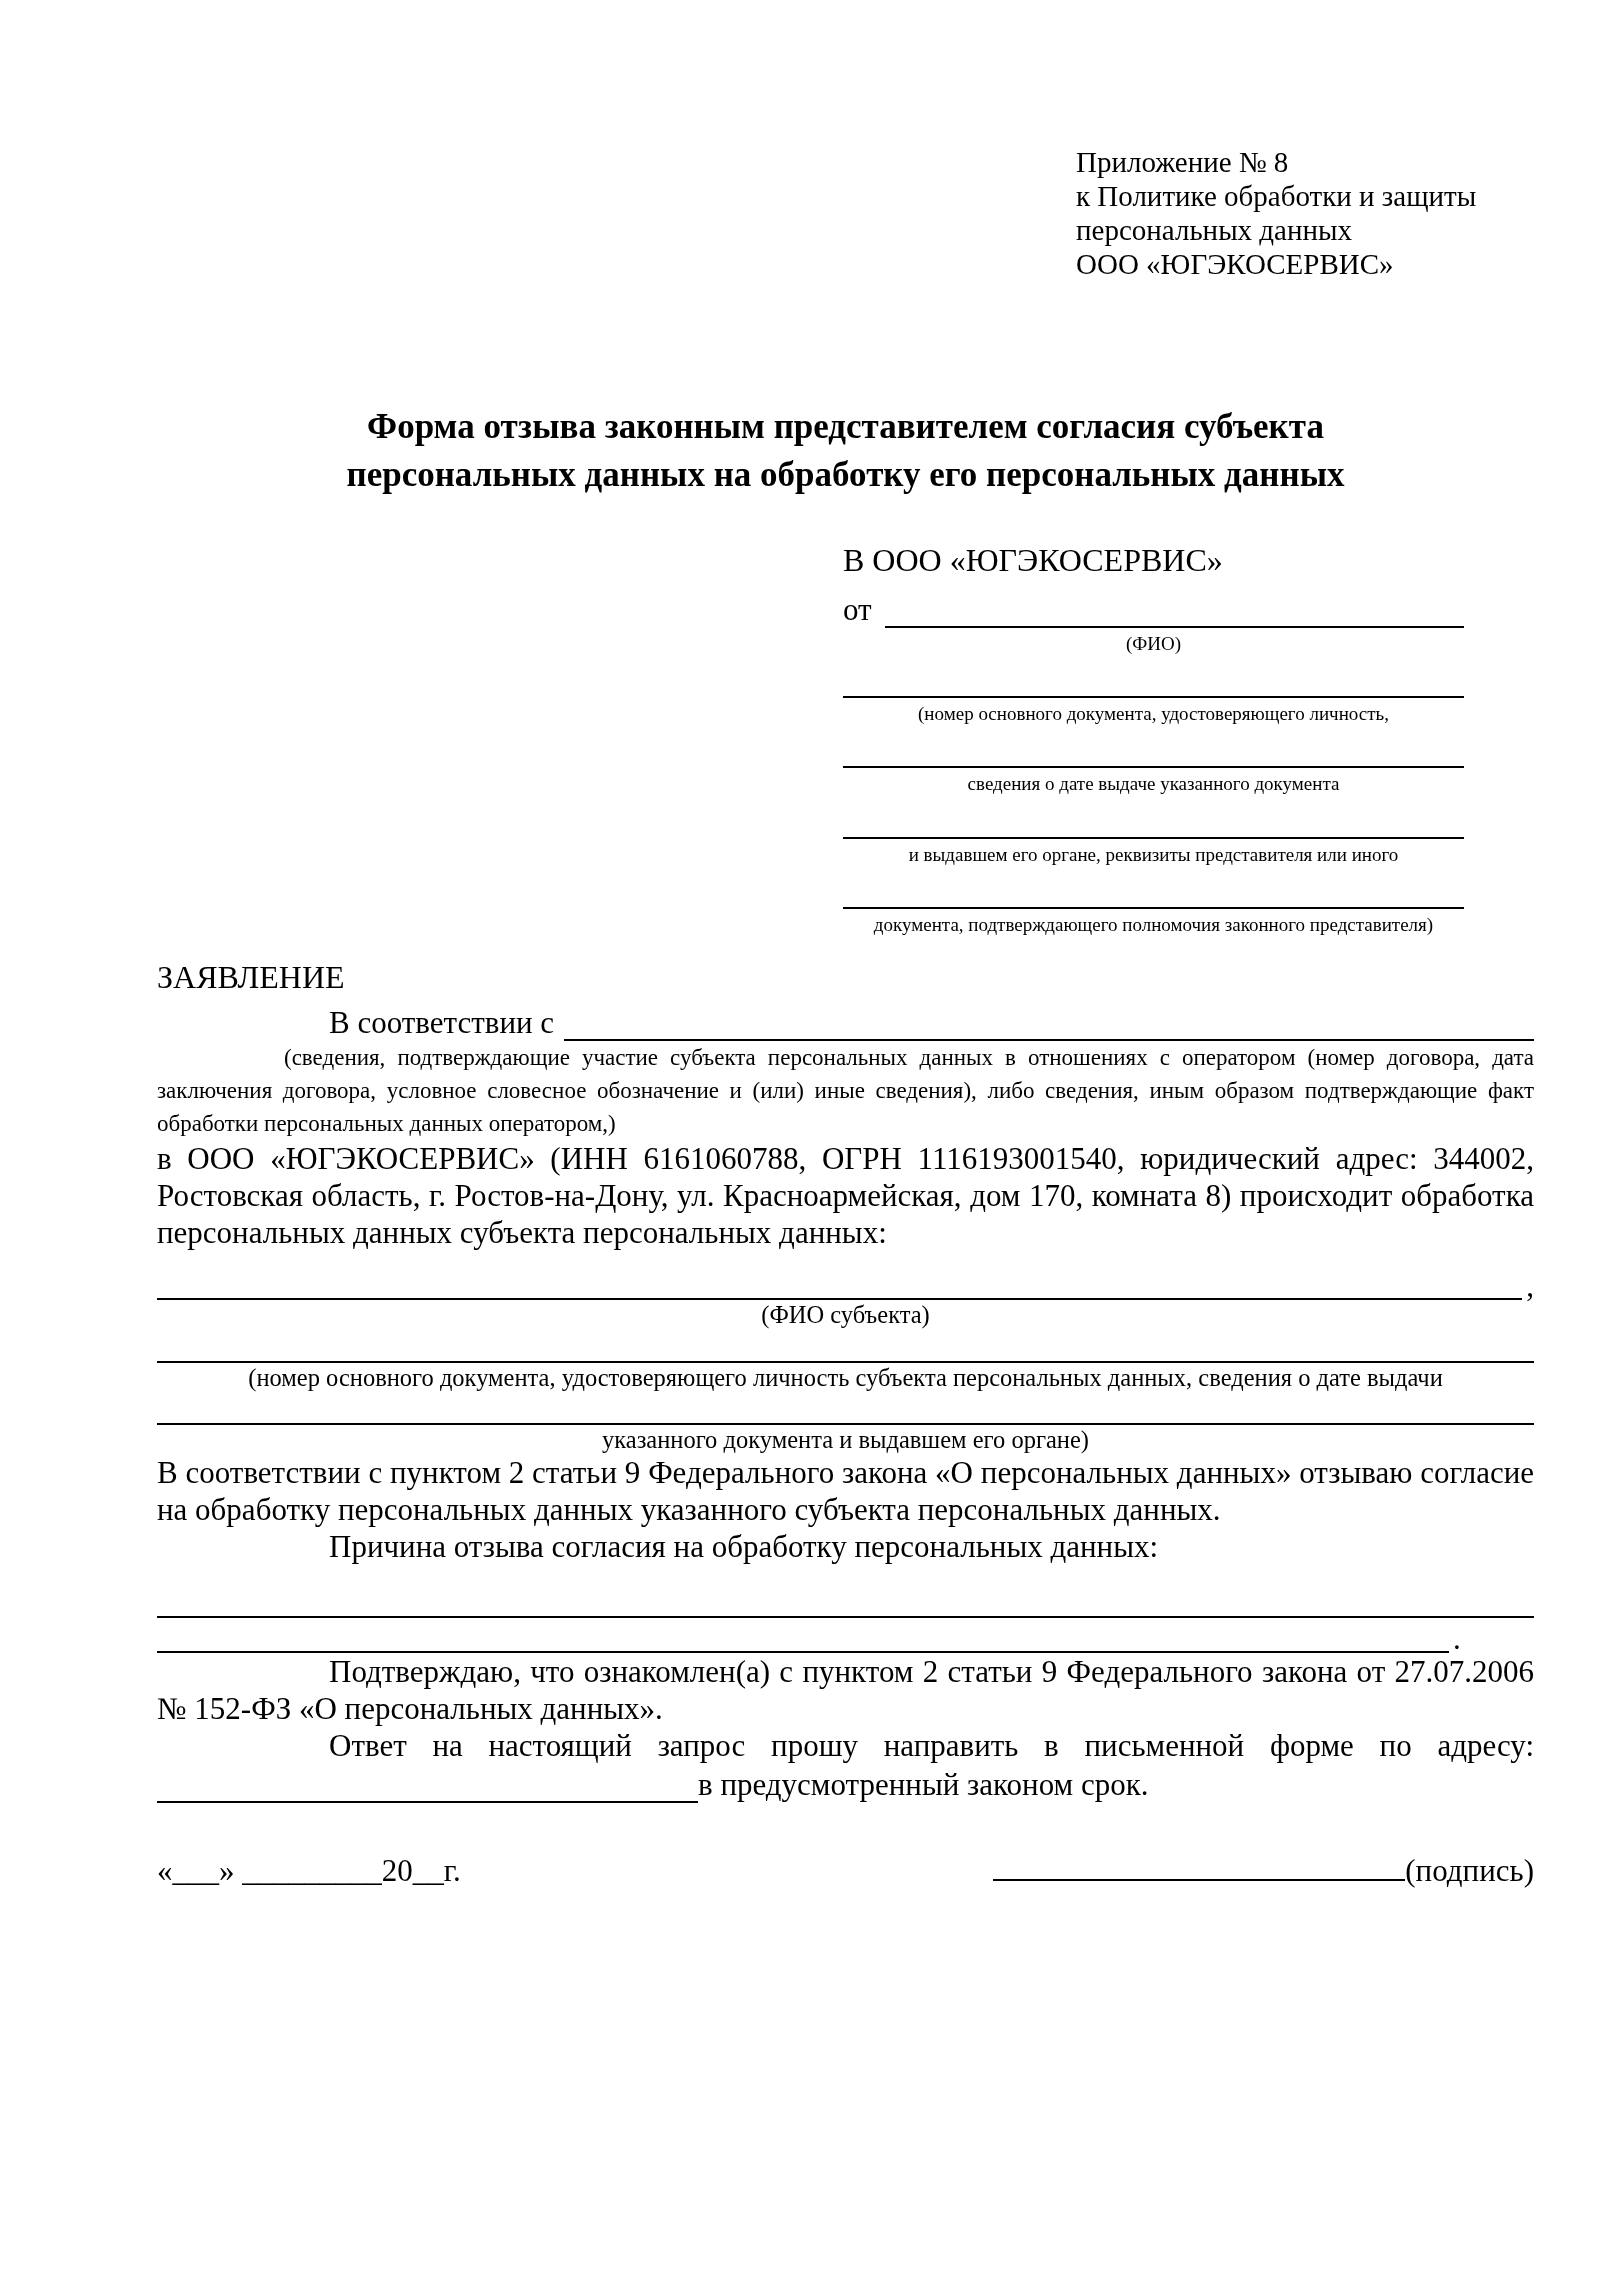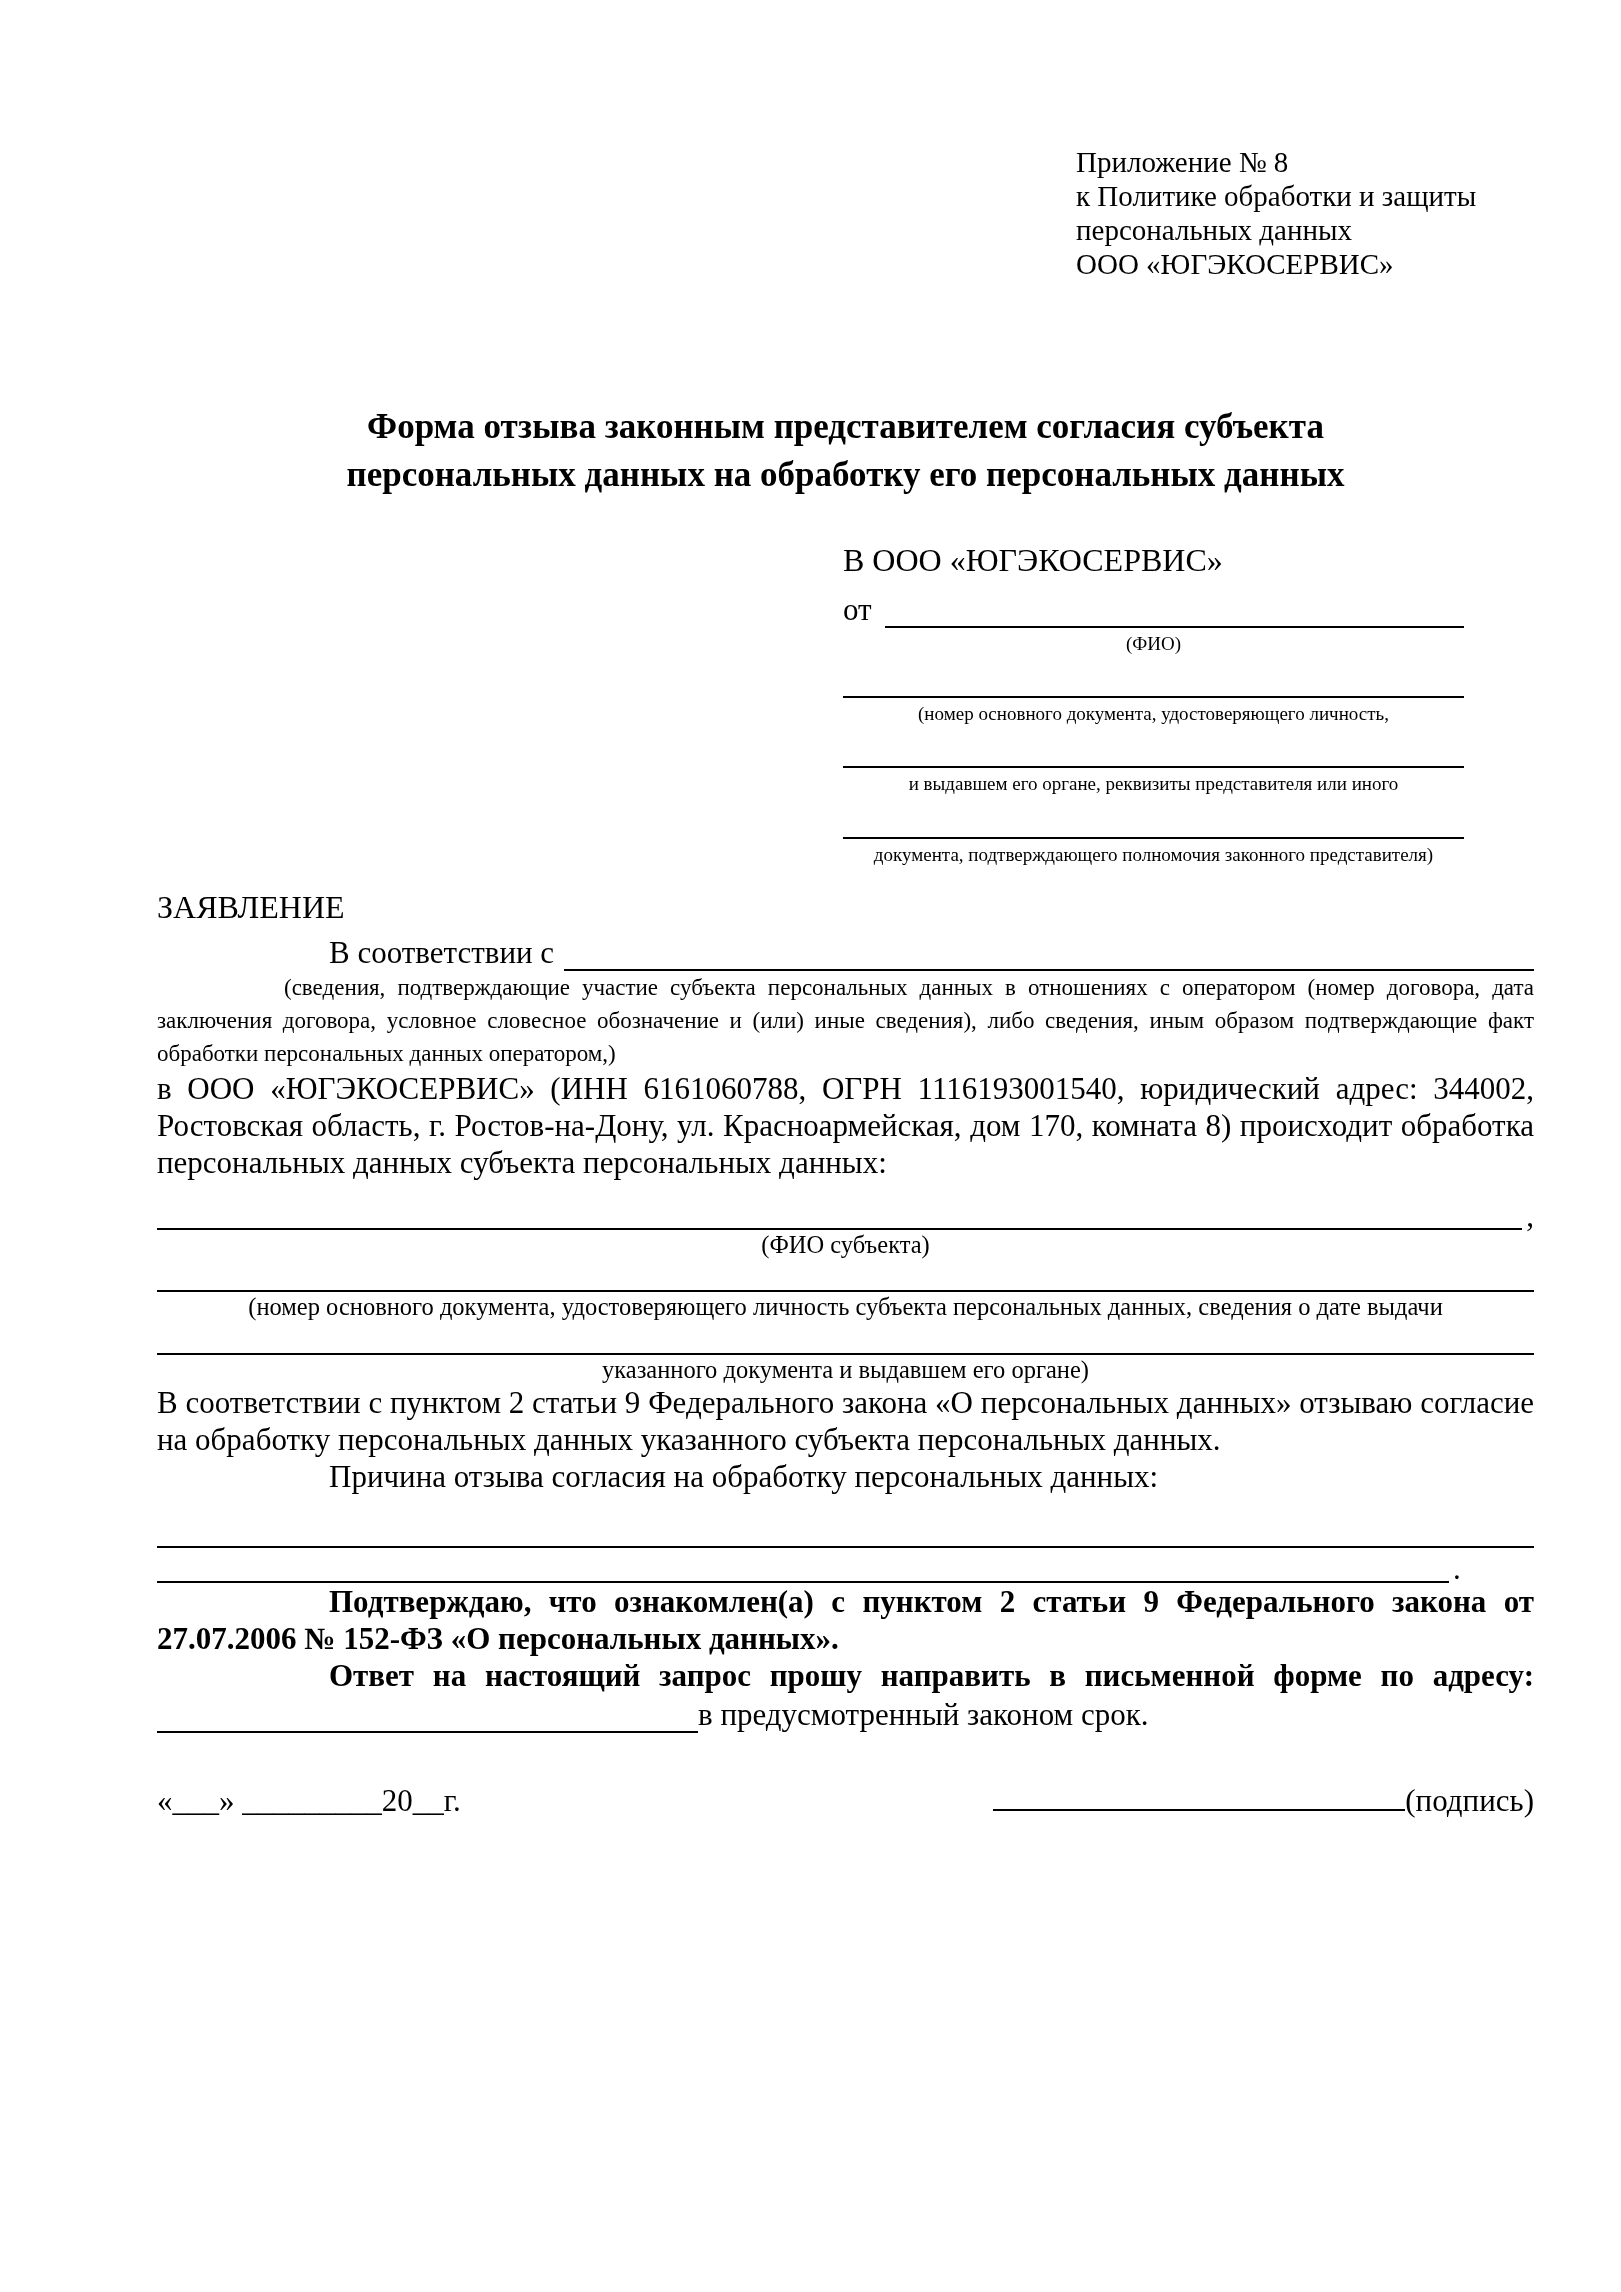--- a/index.html
+++ b/index.html
@@ -28,21 +28,21 @@
   .cap { font-size:19px; line-height:31px; text-align:center; white-space:nowrap; margin:0 -47px; }
   .blank-group { margin-top:15.7px; }
   .blank-group .bl { height:23.5px; }
 
   
   .heading { margin-top:19.6px; text-align:left; font-size:32px; }
   .acc-row { display:flex; align-items:flex-end; padding-left:172px; height:43px; margin-top:2px; }
   .acc-row .uline { flex:1 1 auto; margin-left:9.8px; height:37px; }
   .small-note { font-size:23px; line-height:33px; text-align:justify; text-indent:127px; }
   .para { text-align:justify; }
-  .indent { text-indent:172px;font-weight:bold; }
+  .indent { text-indent:172px; }
   .subject-row { display:flex; align-items:flex-end; margin-top:21.6px; height:27.4px; }
   .subject-row .uline { flex:1 1 auto; height:25.5px; }
   .tail { margin-left:3.9px; line-height:29px; }
   .cap-sm { font-size:24.5px; line-height:29px; text-align:center; }
   .blank-wide { margin-top:9.8px; }
   .blank-wide .bl { height:23.5px; }
   .reason-row { display:flex; align-items:flex-start; padding-left:172px; height:43px;flex-direction:column; }
   .reason-row .uline { flex:1 1 auto; margin-left:7.8px; height:35px; }
   .blank-full { margin-top:21.6px; height:25.5px; }
   .period-row { display:flex; align-items:flex-end; height:35px; }
@@ -73,20 +73,24 @@
     <div class="addr-org">В ООО «ЮГЭКОСЕРВИС»</div>
     <div class="from-row">
       <span>от</span>
       <div class="uline"></div>
     </div>
     <div class="cap">(ФИО)</div>
 
     <div class="blank-group">
       <div class="uline bl"></div>
       <div class="cap">(номер основного документа, удостоверяющего личность,</div>
+    </div>
+    <div class="blank-group">
+      <div class="uline bl"></div>
+      <div class="cap">сведения о дате выдаче указанного документа</div>
     </div>
     <div class="blank-group">
       <div class="uline bl"></div>
       <div class="cap">и выдавшем его органе, реквизиты представителя или иного</div>
     </div>
     <div class="blank-group">
       <div class="uline bl"></div>
       <div class="cap">документа, подтверждающего полномочия законного представителя)</div>
     </div>
   </div>

